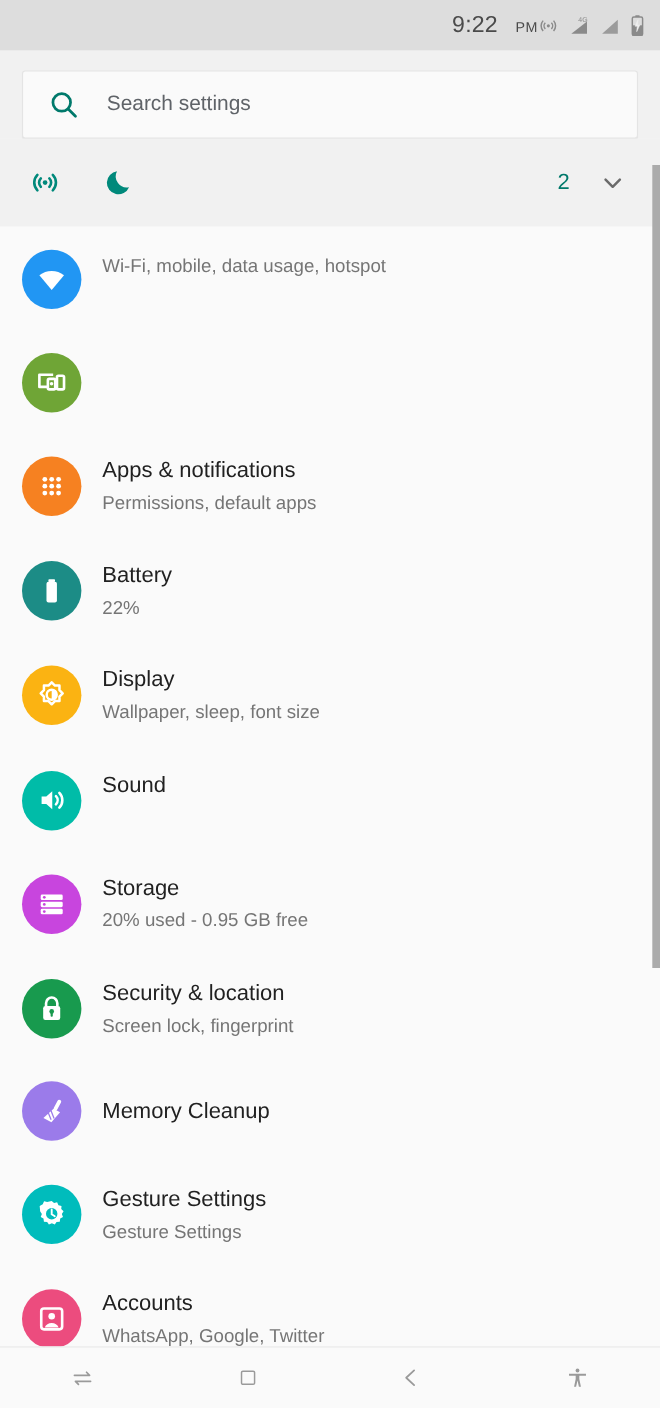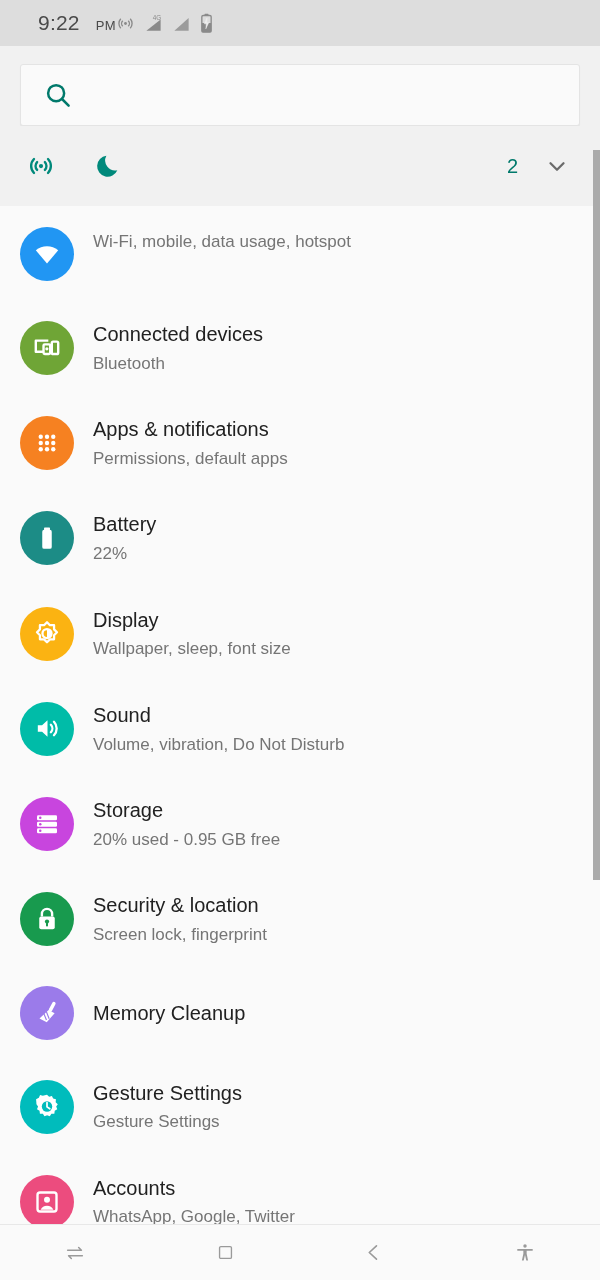--- a/index.html
+++ b/index.html
@@ -7,21 +7,21 @@
     width:600px; height:1280px;
     font-family:"Liberation Sans", sans-serif;
     background:#FAFAFA;
     overflow:hidden;
   }
   .phone { position:relative; width:600px; height:1280px; background:#FAFAFA; }
 
   
   .statusbar {
     height:46px; background:#DDDDDD;
-    display:flex; align-items:center; justify-content:flex-start;
+    display:flex; align-items:center; justify-content:flex-end;
     padding:0 14px 0 38px;
   }
   .clock { display:flex; align-items:baseline; color:#4A4A4A; }
   .clock .time { font-size:21px; letter-spacing:.2px; }
   .clock .ampm { font-size:13px; margin-left:16px; letter-spacing:.4px; }
   .sysicons { display:flex; align-items:center; gap:9px; }
   .sysicons svg { display:block; }
 
   
   .searchwrap { background:#F1F1F1; padding:18px 20px 0 20px; }
@@ -117,20 +117,21 @@
       </svg>
     </div>
   </div>
 
   <div class="searchwrap">
     <div class="searchbar">
       <svg class="sicon" viewBox="0 0 24 24" fill="none" stroke="#00796B" stroke-width="2" stroke-linecap="round">
         <circle cx="10.5" cy="10.5" r="6.4"></circle>
         <line x1="15.4" y1="15.4" x2="20.5" y2="20.5"></line>
       </svg>
+      <input class="sinput" type="text" placeholder="Search settings" style="">
     </div>
   </div>
 
   <div class="qs">
     <div class="qs-left">
       <svg width="30" height="30" viewBox="0 0 24 24" fill="none" stroke="#00897B" stroke-width="1.9" stroke-linecap="round">
         <circle cx="12" cy="12" r="1.7" fill="#00897B" stroke="none"></circle>
         <path d="M8.9 15.1a4.4 4.4 0 010-6.2M15.1 8.9a4.4 4.4 0 010 6.2"></path>
         <path d="M6.4 17.6a8 8 0 010-11.2M17.6 6.4a8 8 0 010 11.2"></path>
       </svg>
@@ -160,24 +161,20 @@
     </div>
 
     <div class="row">
       <div class="badge" style="background:#6FA536">
         <svg width="32" height="32" viewBox="0 0 24 24" fill="none" stroke="#fff" stroke-width="1.8" stroke-linejoin="round">
           <path d="M13 6.5H3.6v8.3H9"></path>
           <rect x="9.4" y="9.3" width="5" height="7.2" rx=".9"></rect>
           <rect x="15.6" y="7.2" width="4.8" height="9.3" rx="1"></rect>
           <circle cx="11.9" cy="12.6" r="1.2" fill="#fff" stroke="none"></circle>
         </svg>
-      </div>
-      <div class="txt">
-        <div class="title">Connected devices</div>
-        <div class="sub">Bluetooth</div>
       </div>
     </div>
 
     <div class="row">
       <div class="badge" style="background:#F68121">
         <svg width="30" height="30" viewBox="0 0 24 24" fill="#fff">
           <circle cx="7" cy="7" r="1.75"></circle>
             <circle cx="12" cy="7" r="1.75"></circle>
             <circle cx="17" cy="7" r="1.75"></circle>
           <circle cx="7" cy="12" r="1.75"></circle>
@@ -224,21 +221,20 @@
     <div class="row">
       <div class="badge" style="background:#00BCA8">
         <svg width="31" height="31" viewBox="0 0 24 24">
           <path d="M4.5 9.4h3.3L12 5.6v12.8l-4.2-3.8H4.5z" fill="#fff"></path>
           <path d="M14.6 9.1a4.2 4.2 0 010 5.8" fill="none" stroke="#fff" stroke-width="1.8" stroke-linecap="round"></path>
           <path d="M17 6.8a7.5 7.5 0 010 10.4" fill="none" stroke="#fff" stroke-width="1.8" stroke-linecap="round"></path>
         </svg>
       </div>
       <div class="txt">
         <div class="title">Sound</div>
-        <div class="sub">Volume, vibration, Do Not Disturb</div>
       </div>
     </div>
 
     <div class="row">
       <div class="badge" style="background:#C845DE">
         <svg width="30" height="30" viewBox="0 0 24 24" fill="#fff">
           <rect x="4" y="5" width="16" height="4" rx="1"></rect>
           <rect x="4" y="10.2" width="16" height="4" rx="1"></rect>
           <rect x="4" y="15.4" width="16" height="4" rx="1"></rect>
           <circle cx="6.6" cy="7" r="1" fill="#C845DE"></circle>

